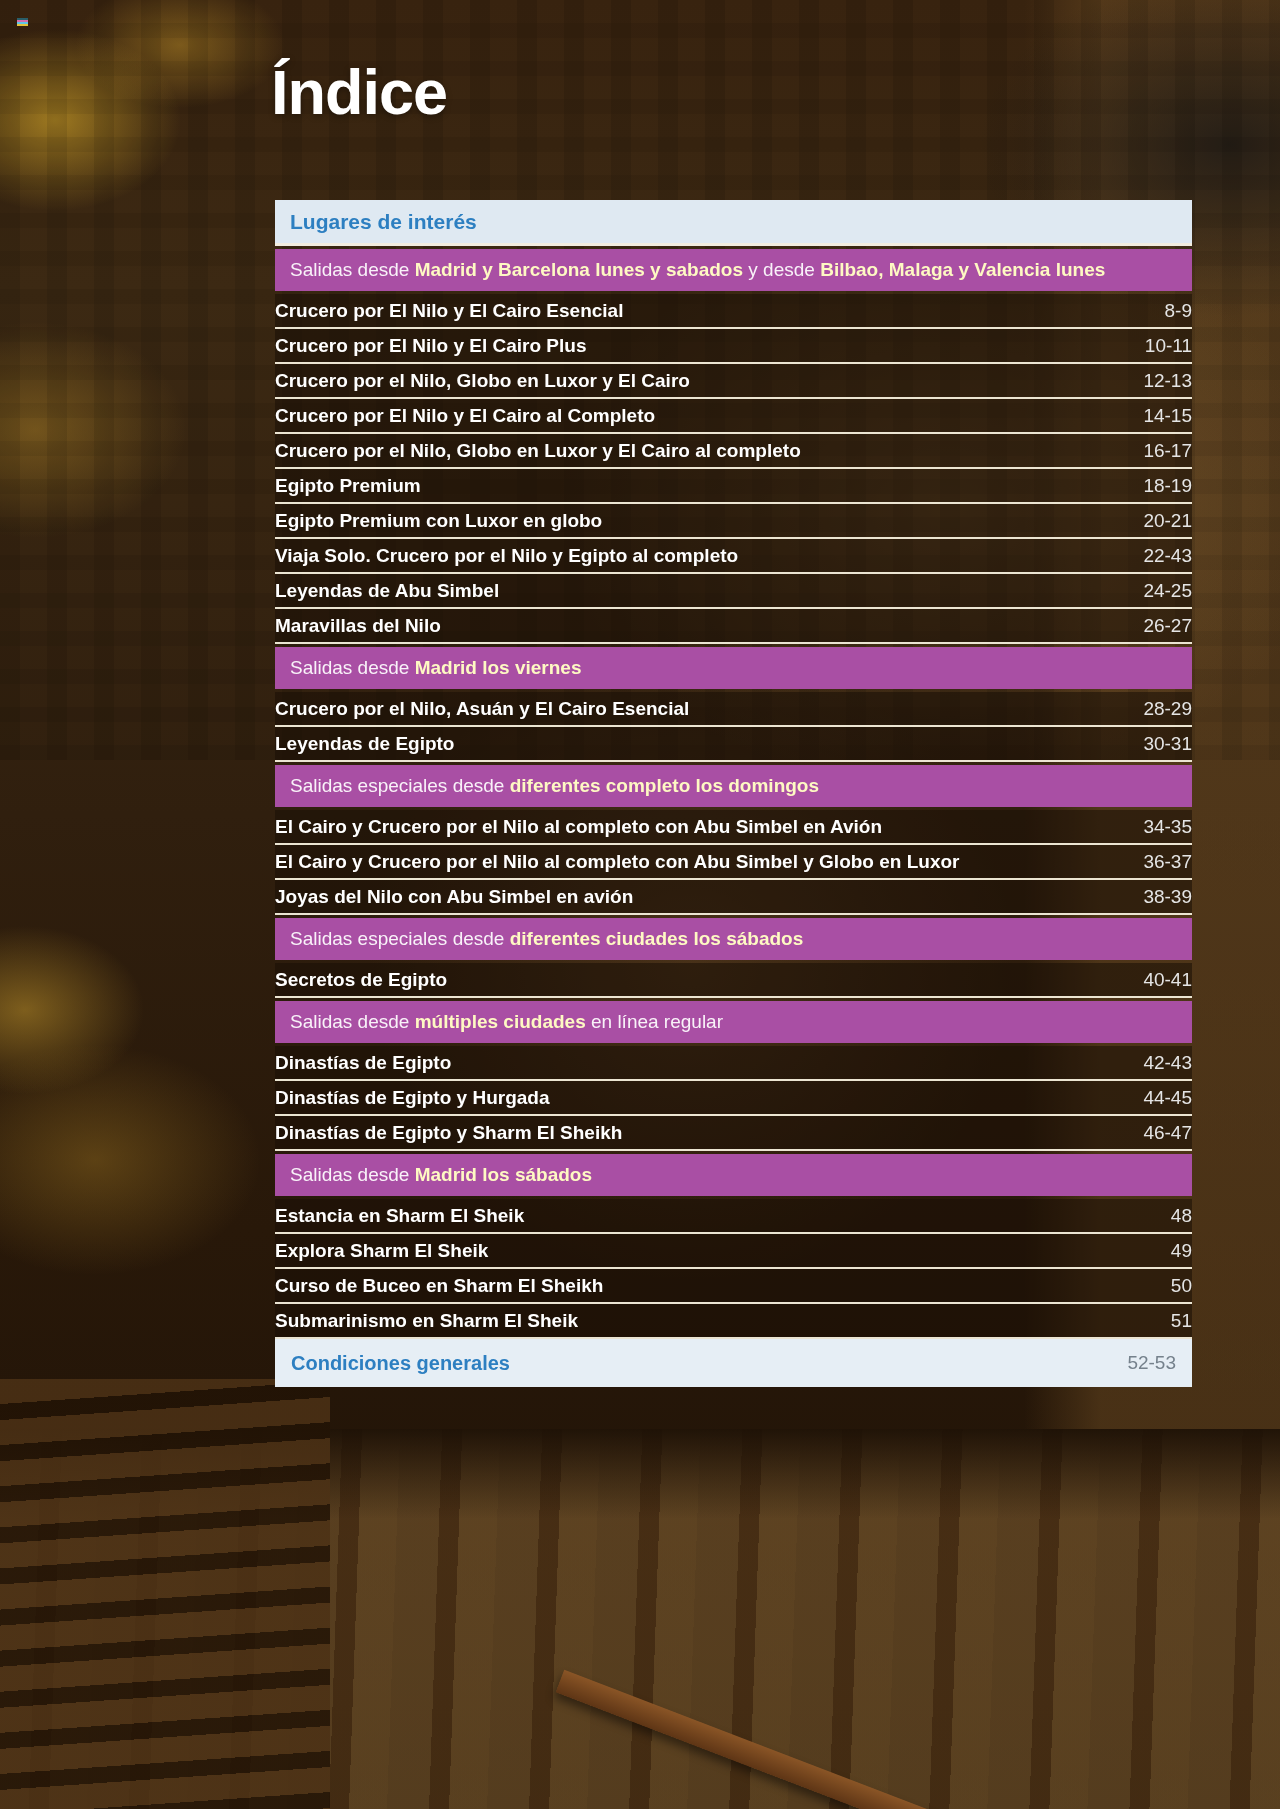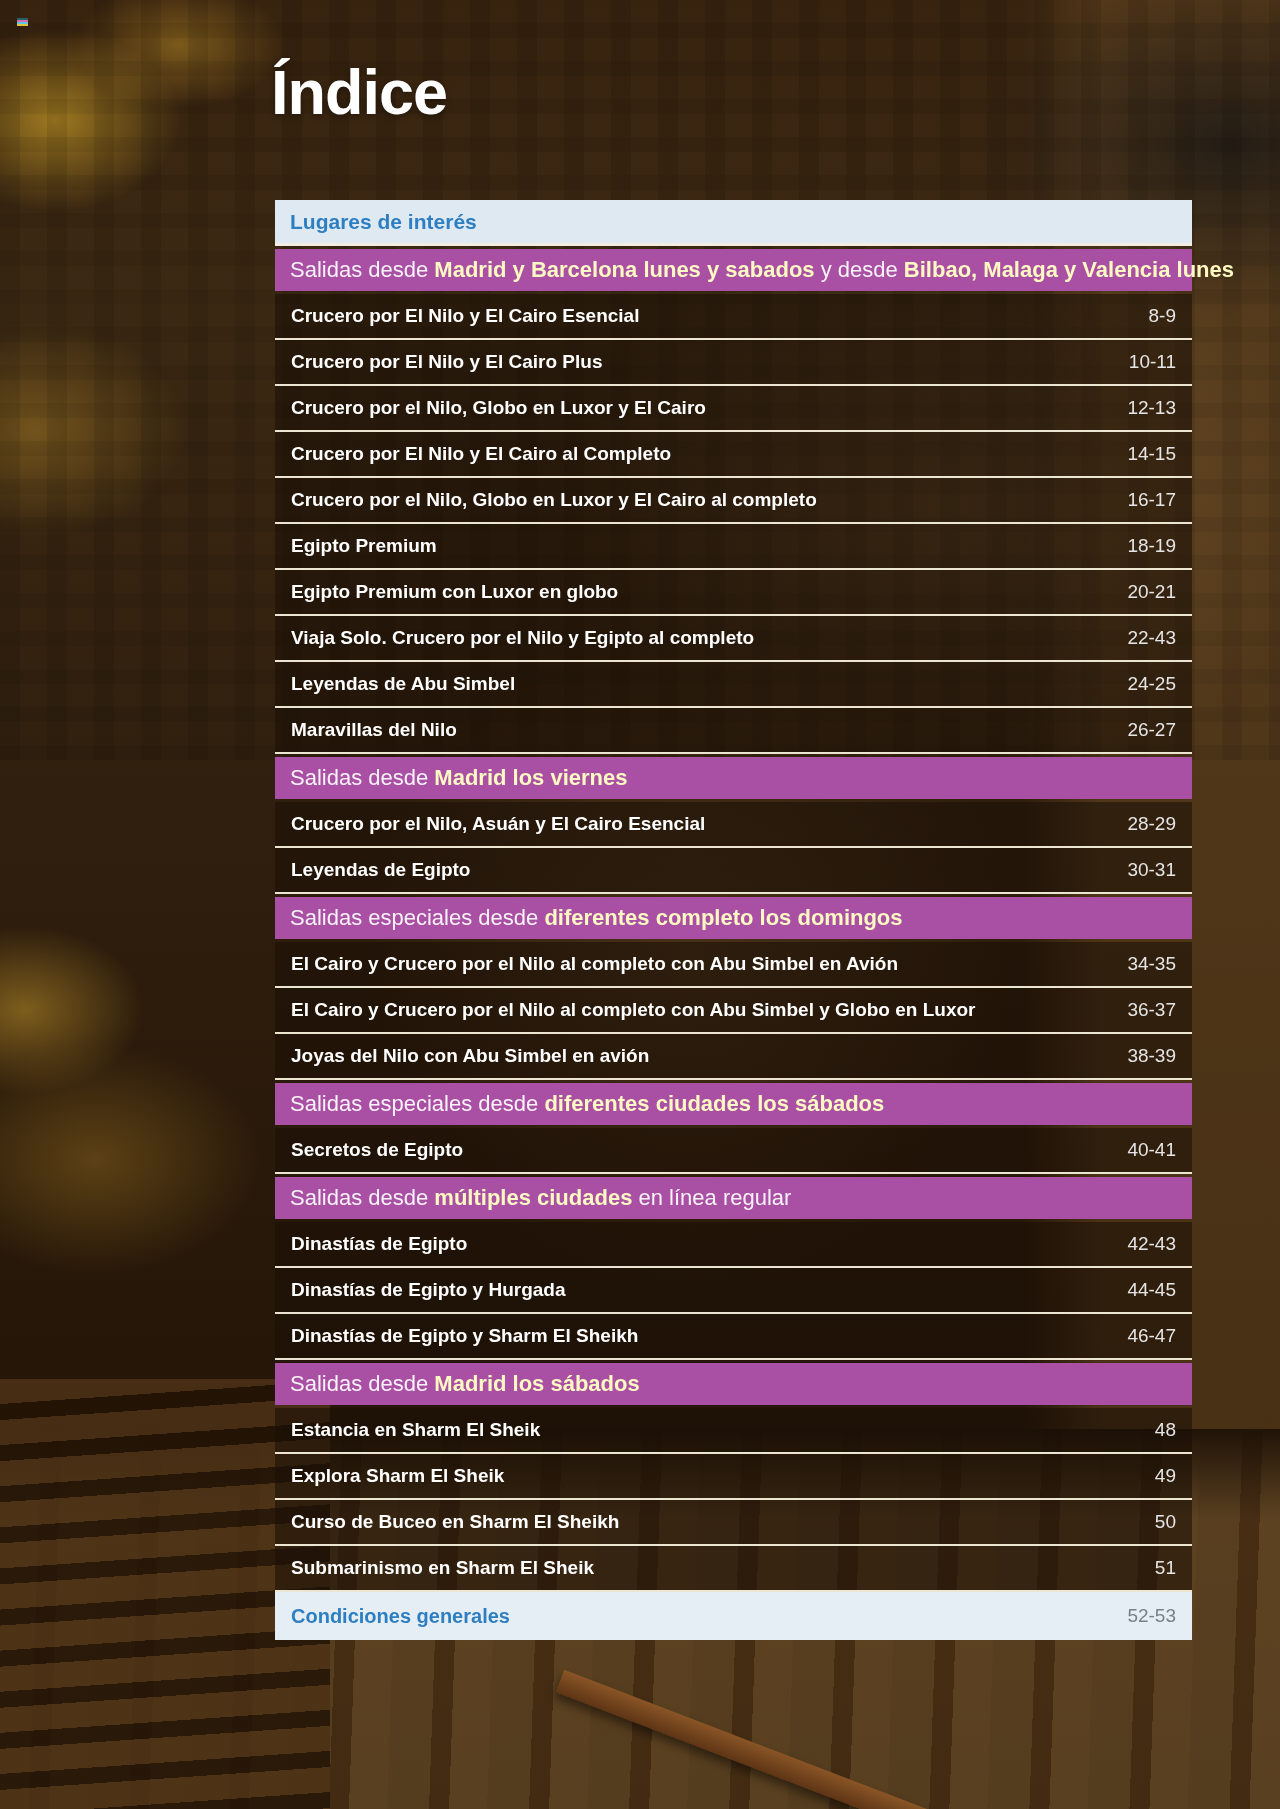--- a/index.html
+++ b/index.html
@@ -69,29 +69,29 @@
 
   .toc-header {
     height: 46px; background: #dfe9f2; border-bottom: 3px solid #f2ede0;
     display: flex; align-items: center; padding: 0 15px;
     color: #2d7fc1; font-size: 21px; font-weight: 700;
   }
 
   .banner {
     height: 42px; margin: 3px 0; background: #a94fa4;
     display: flex; align-items: center; padding: 0 15px;
-    font-size: 22px; color: #fff; white-space: pre;
+    font-size: 19px; color: #fff; white-space: pre;
   }
   .banner .reg    { font-weight: 400; color: rgba(255,255,255,.93); }
   .banner .strong { font-weight: 700; color: #fef9c3; }
 
   .rows { background: rgba(26,15,6,0.55); }
   .row {
-    height: 46px; display: flex; align-items: center; justify-content: space-between;
-    padding: 0 16px; border-bottom: 2px solid rgba(247,240,221,0.95);
+    height: 35px; display: flex; align-items: center; justify-content: space-between;
+    padding: 0 0; border-bottom: 2px solid rgba(247,240,221,0.95);
     cursor: pointer;
   }
   .row-title { color: #ffffff; font-weight: 700; font-size: 19px; white-space: nowrap; }
   .row-pages { color: #e5e5e5; font-weight: 400; font-size: 19px; }
 
   .footer-bar {
     height: 48px; background: #e6eef5;
     display: flex; align-items: center; justify-content: space-between;
     padding: 0 16px; cursor: pointer;
   }

